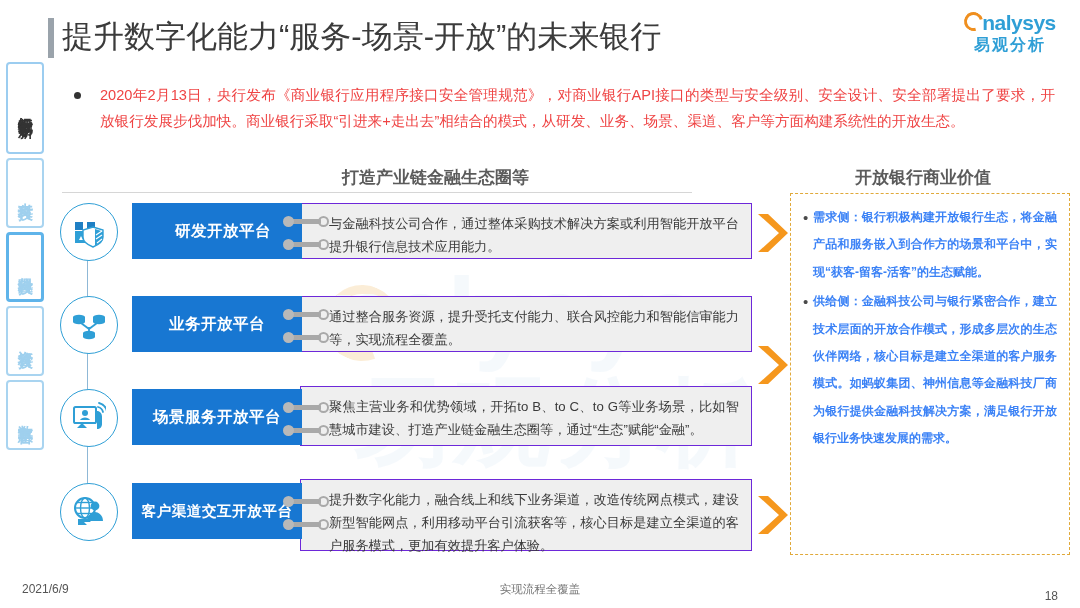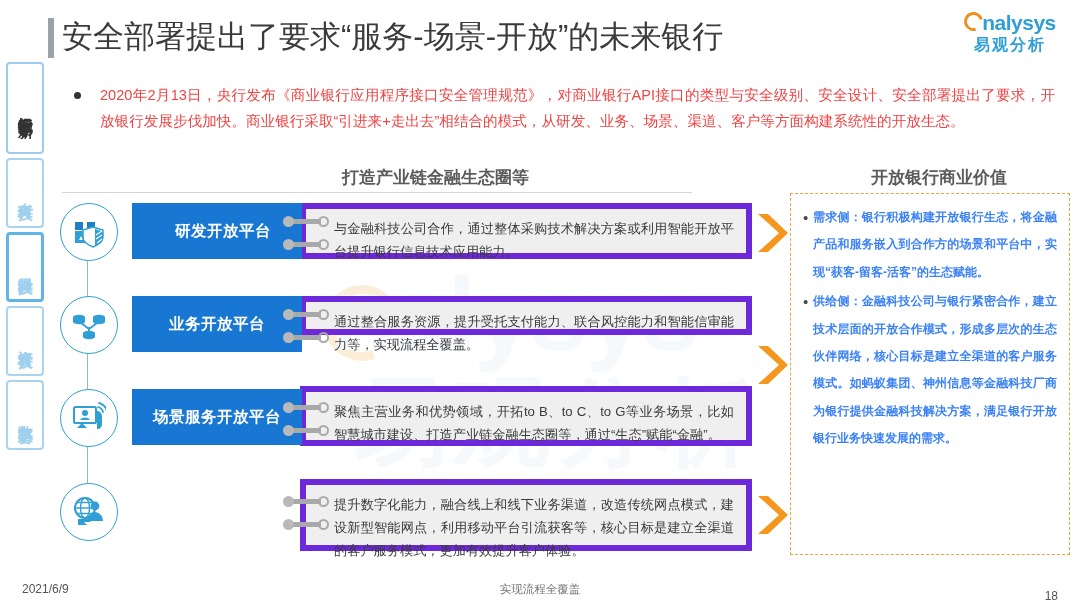--- a/index.html
+++ b/index.html
@@ -68,21 +68,21 @@
   .tab.active{border-color:#9ccdf0;}
   .tab.active span{color:#333;}
   .tab.hl{border:3px solid #5fb4ea;}
 
   
   .col-head{
     position:absolute;z-index:3;
     font-size:17px;font-weight:bold;color:#5b5b5b;white-space:nowrap;
   }
   .col-head.left{left:342px;top:166px;}
-  .col-head.right{left:855px;top:166px;margin-left:16px;}
+  .col-head.right{left:855px;top:166px;}
   .head-rule{position:absolute;height:1px;background:#d6d6d6;z-index:2;}
   .head-rule.left{left:62px;top:192px;width:630px;}
 
   
   .bullet-dot{position:absolute;left:74px;top:92px;width:7px;height:7px;border-radius:50%;background:#333;z-index:3;}
   .para{
     position:absolute;left:100px;top:82px;width:955px;z-index:3;
     font-size:14.6px;line-height:26px;color:#ef4444;text-align:justify;
   }
 
@@ -97,21 +97,21 @@
 
   .blue-box{
     position:absolute;left:132px;
     background:#1877d2;color:#fff;
     display:flex;align-items:center;justify-content:center;
     font-size:15.5px;font-weight:bold;letter-spacing:.5px;
     box-sizing:border-box;z-index:3;
   }
   .grey-box{
     position:absolute;
-    background:#efefef;border:6px solid #6d28d9;
+    background:#efefef;border:1px solid #6d28d9;
     box-sizing:border-box;z-index:2;
     font-size:13.2px;line-height:23px;color:#3a3a3a;
     padding:8px 12px 8px 28px;text-align:justify;
   }
   .link{
     position:absolute;z-index:5;width:46px;height:11px;
   }
   .link .bar{position:absolute;left:8px;top:3px;width:30px;height:5px;background:#a9a9a9;border-radius:1px;}
   .link .cap{position:absolute;top:0;width:11px;height:11px;border-radius:50%;background:#b9b9b9;}
   .link .cap.l{left:0;}
@@ -140,21 +140,21 @@
 
 <div class="slide">
 
   <div class="watermark">
     <div class="wm-ring"></div>
     <div class="wm-en">nalysys</div>
     <div class="wm-cn">易观分析</div>
   </div>
 
   <div class="title-bar"></div>
-  <div class="slide-title">安全部署提出了要求“服务-场景-开放”的未来银行</div>
+  <div class="slide-title">提升数字化能力“服务-场景-开放”的未来银行</div>
 
   <div class="logo">
     <span class="logo-en"><span class="ring"></span><span>nalysys</span></span>
     <span class="logo-cn">易观分析</span>
   </div>
 
   <div class="tabs">
     <div class="tab active" style="height:92px;">
       <span>银行数字创新</span>
     </div>
@@ -232,21 +232,21 @@
           <rect x="11" y="25" width="12" height="4"></rect>
           <ellipse cx="17" cy="29" rx="6" ry="2.2"></ellipse>
       </g>
       <g stroke="#2f9fd6" stroke-width="1.8" fill="none">
         <line x1="9" y1="15" x2="17" y2="21"></line>
         <line x1="25" y1="15" x2="17" y2="21"></line>
         <line x1="17" y1="19" x2="17" y2="24"></line>
       </g>
     </svg>
   </div>
-  <div class="grey-box" style="left:300px;top:296px;width:452px;height:39px;">
+  <div class="grey-box" style="left:300px;top:296px;width:452px;height:56px;">
     <span>通过整合服务资源，提升受托支付能力、联合风控能力和智能信审能力等，实现流程全覆盖。</span>
   </div>
   <div class="blue-box" style="top:296px;width:170px;height:56px;">
     <span>业务开放平台</span>
   </div>
   <div class="link" style="left:283px;top:309px;">
     <div class="bar"></div>
       <div class="cap l"></div>
       <div class="cap r"></div>
   </div>
@@ -301,20 +301,23 @@
         <line x1="5" y1="18.5" x2="21" y2="18.5"></line>
       </g>
       <circle cx="23" cy="11" r="4.4" fill="#2f9fd6"></circle>
       <path d="M15 26 c0 -6 5 -9 8 -9 c3 0 8 3 8 9 z" fill="#2f9fd6"></path>
       <path d="M6 24 h14 l-3 -3 h6 l-5 6 h-6 l3 3 h-9 z" fill="#2f9fd6"></path>
     </svg>
   </div>
   <div class="grey-box" style="left:300px;top:479px;width:452px;height:72px;">
     <span>提升数字化能力，融合线上和线下业务渠道，改造传统网点模式，建设新型智能网点，利用移动平台引流获客等，核心目标是建立全渠道的客户服务模式，更加有效提升客户体验。</span>
   </div>
+  <div class="blue-box" style="top:483px;width:170px;height:56px;font-size:14.6px;">
+    <span>客户渠道交互开放平台</span>
+  </div>
   <div class="link" style="left:283px;top:496px;">
     <div class="bar"></div>
       <div class="cap l"></div>
       <div class="cap r"></div>
   </div>
   <div class="link" style="left:283px;top:519px;">
     <div class="bar"></div>
       <div class="cap l"></div>
       <div class="cap r"></div>
   </div>

